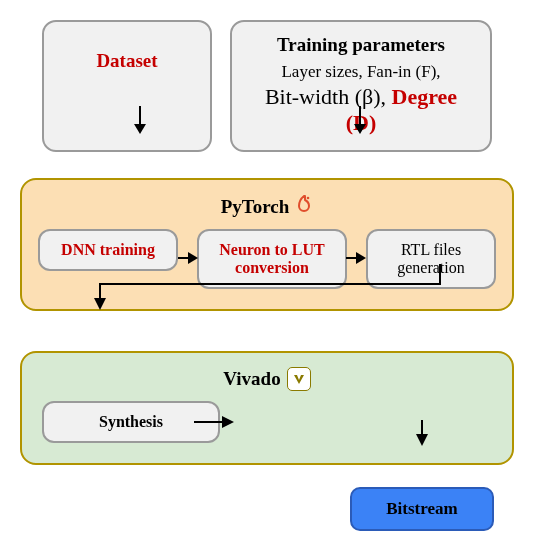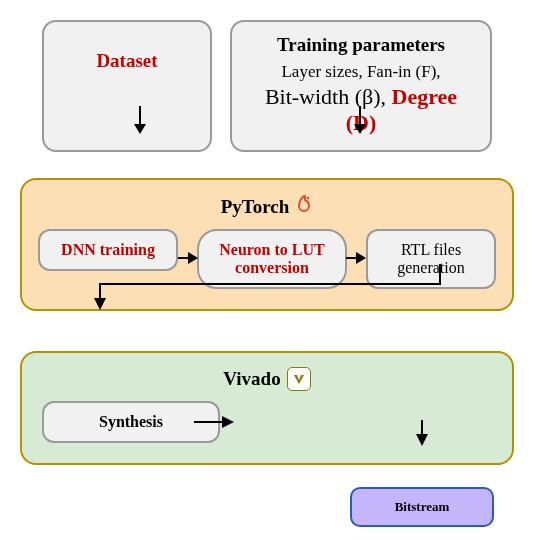--- a/index.html
+++ b/index.html
@@ -63,34 +63,34 @@
     background: #f1f1f1;
     padding: 10px 10px;
     text-align: center;
     font-size: 16px;
     display: flex;
     align-items: center;
     justify-content: center;
     box-sizing: border-box;
   }
   .dnn-box  { width: 140px; color:#c50000; font-weight:bold; }
-  .lut-box  { width: 150px; color:#c50000; font-weight:bold;border-radius:20px; }
+  .lut-box  { width: 150px; color:#c50000; font-weight:bold; }
   .rtl-box  { width: 130px; color:#000; font-weight:normal; }
   .syn-box  { width: 178px; font-weight:bold; }
   .par-box  { width: 230px; font-weight:bold; }
   .vivado-inner { justify-content: flex-start; gap: 40px; margin-left: 4px; }
   .bitstream {
     border: 2px solid #2b5bb8;
     border-radius: 10px;
-    background: #c4b5fd;
+    background: #3b82f6;
     width: 140px;
     padding: 10px 0;
     text-align: center;
     font-weight: bold;
-    font-size: 13px;
+    font-size: 17px;
     margin-top: 22px;
     margin-left: 330px;
   }
   svg.conn { position:absolute; overflow:visible; pointer-events:none; }
   .container { position: relative; }
   .icon-pytorch { color:#e04e2c; font-size:20px; display:inline-block; transform: translateY(1px);}
   .icon-vivado {
     display:inline-flex; width:22px; height:22px; border:1.5px solid #8a7a00;
     border-radius:5px; background:#fff; align-items:center; justify-content:center;
     font-size:13px; color:#8a7a00;

